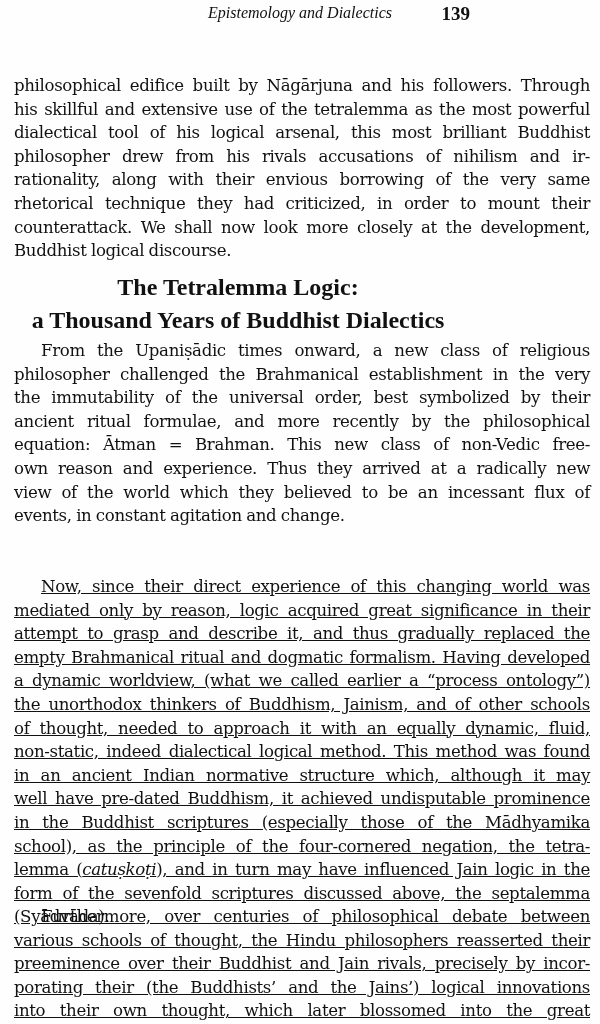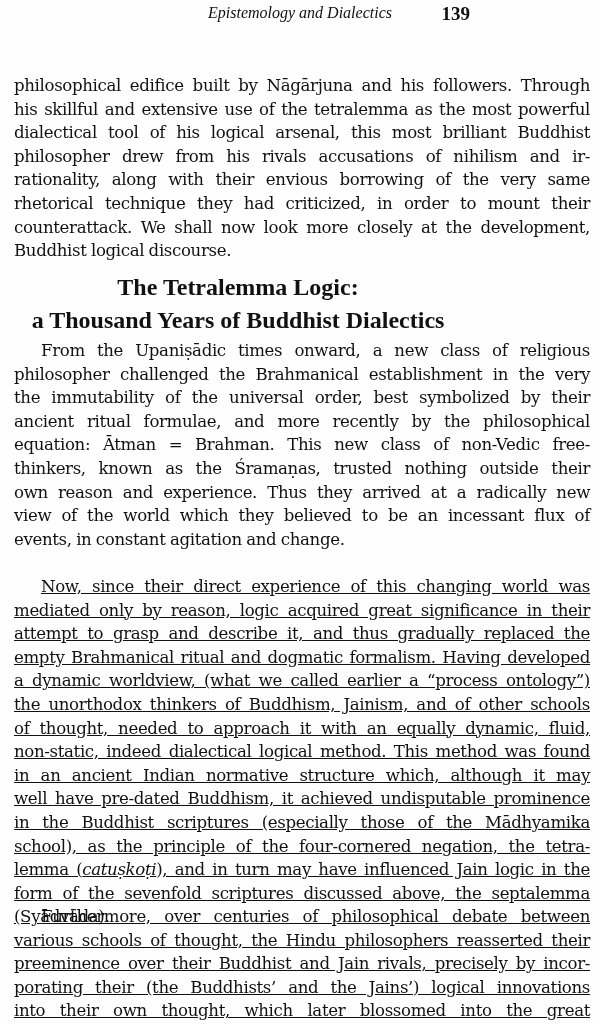--- a/index.html
+++ b/index.html
@@ -41,21 +41,20 @@
     <div>The Tetralemma Logic:</div>
     <div>a Thousand Years of Buddhist Dialectics</div>
   </div>
 
   <div class="block" style="top:339px;">
     <div class="line indent">From the Upaniṣādic times onward, a new class of religious</div>
     <div class="line">philosopher challenged the Brahmanical establishment in the very</div>
     <div class="line">the immutability of the universal order, best symbolized by their</div>
     <div class="line">ancient ritual formulae, and more recently by the philosophical</div>
     <div class="line">equation: Ātman = Brahman.  This new class of non-Vedic free-</div>
-    <div class="line">thinkers, known as the Śramaṇas, trusted nothing outside their</div>
     <div class="line">own reason and experience.  Thus they arrived at a radically new</div>
     <div class="line">view of the world which they believed to be an incessant flux of</div>
     <div class="line last">events, in constant agitation and change.</div>
   </div>
 
   <div class="block" style="top:575px;text-decoration:underline;">
     <div class="line indent">Now, since their direct experience of this changing world was</div>
     <div class="line">mediated only by reason, logic acquired great significance in their</div>
     <div class="line">attempt to grasp and describe it, and thus gradually replaced the</div>
     <div class="line">empty Brahmanical ritual and dogmatic formalism. Having developed</div>

